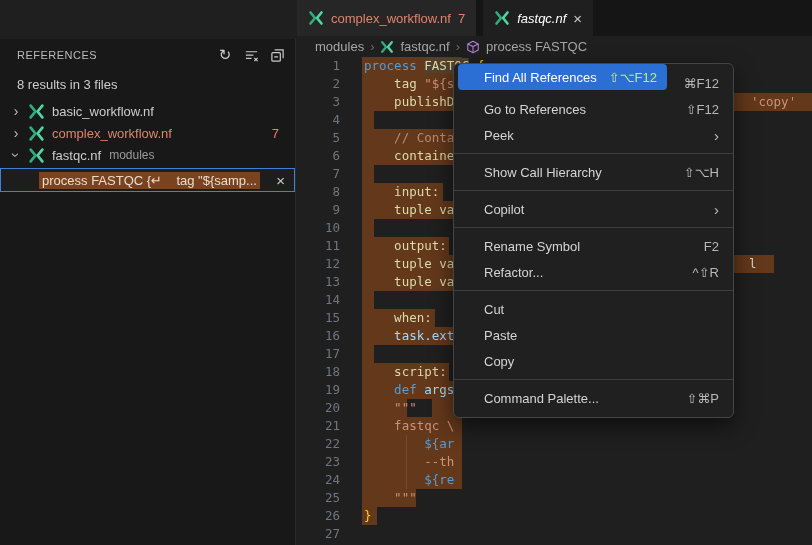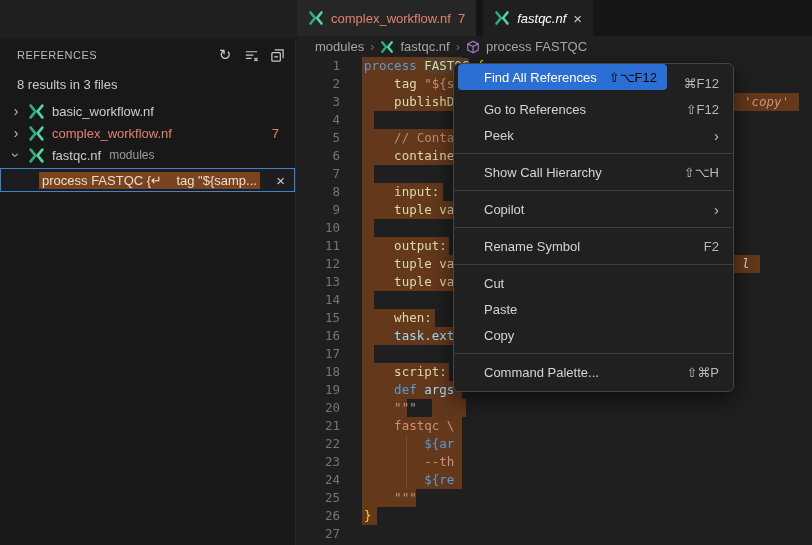--- a/index.html
+++ b/index.html
@@ -59,34 +59,34 @@
   
   .code{position:relative;font-family:"DejaVu Sans Mono","Liberation Mono",monospace;
         font-size:12.5px;line-height:18px;}
   .code-line{display:flex;height:18px;}
   .ln{flex:0 0 43px;text-align:right;color:var(--ln);user-select:none;}
   .lc{position:relative;flex:1;margin-left:24px;}
   .hl{position:absolute;top:0;height:18px;background:var(--range-brown);}
   .guide{position:absolute;top:0;height:18px;width:1px;background:rgba(255,255,255,.10);}
   .code-text{position:relative;white-space:pre;display:inline-block;}
   .right-frag{position:absolute;top:0;line-height:18px;white-space:pre;}
-  .right-frag.hl-bg{background:var(--range-brown);padding:0 10px;font-style:italic;}
+  .right-frag.hl-bg{background:var(--range-brown);padding:0 17px;}
   .tk-kw{color:var(--tok-kw);} .tk-fn{color:var(--tok-fn);} .tk-str{color:var(--tok-str);}
   .tk-cmt{color:var(--tok-cmt);} .tk-var{color:var(--tok-var);} .tk-brace{color:var(--tok-brace);}
   .tk-fg{color:var(--tok-fg);}
   .tk-box{background:var(--wordbox);border-radius:2px;}
 
   
   .context-menu{position:absolute;left:453px;top:63px;width:281px;background:var(--menu-bg);
                 border:1px solid var(--menu-border);border-radius:6px;padding:6px 0;
                 box-shadow:0 8px 22px rgba(0,0,0,.55);z-index:10;color:var(--menu-fg);}
   .menu-item{display:flex;align-items:center;justify-content:space-between;height:26px;
              margin:0 4px;padding:0 10px 0 26px;border-radius:4px;}
   .menu-item.hl{background:var(--accent);color:#ffffff;}
-  .menu-item.hl .mi-right{color:#000000;}
+  .menu-item.hl .mi-right{color:#bef264;}
   .mi-right{color:var(--menu-shortcut);margin-left:12px;}
   .mi-chev{font-size:15px;color:#c0c0c0;}
   .menu-sep{height:1px;background:#3d3d3d;margin:5px 0;}
 </style>
 </head>
 <body>
 
 <div class="app">
 
   <div class="sidebar">
@@ -330,20 +330,24 @@
       <div class="menu-sep"></div>
       <div class="menu-item">
         <span class="mi-label">Copilot</span>
         <span class="mi-right mi-chev">›</span>
       </div>
       <div class="menu-sep"></div>
       <div class="menu-item">
         <span class="mi-label">Rename Symbol</span>
         <span class="mi-right">F2</span>
       </div>
+      <div class="menu-item">
+        <span class="mi-label">Refactor...</span>
+        <span class="mi-right">^⇧R</span>
+      </div>
       <div class="menu-sep"></div>
       <div class="menu-item">
         <span class="mi-label">Cut</span>
         <span class="mi-right"></span>
       </div>
       <div class="menu-item">
         <span class="mi-label">Paste</span>
         <span class="mi-right"></span>
       </div>
       <div class="menu-item">

